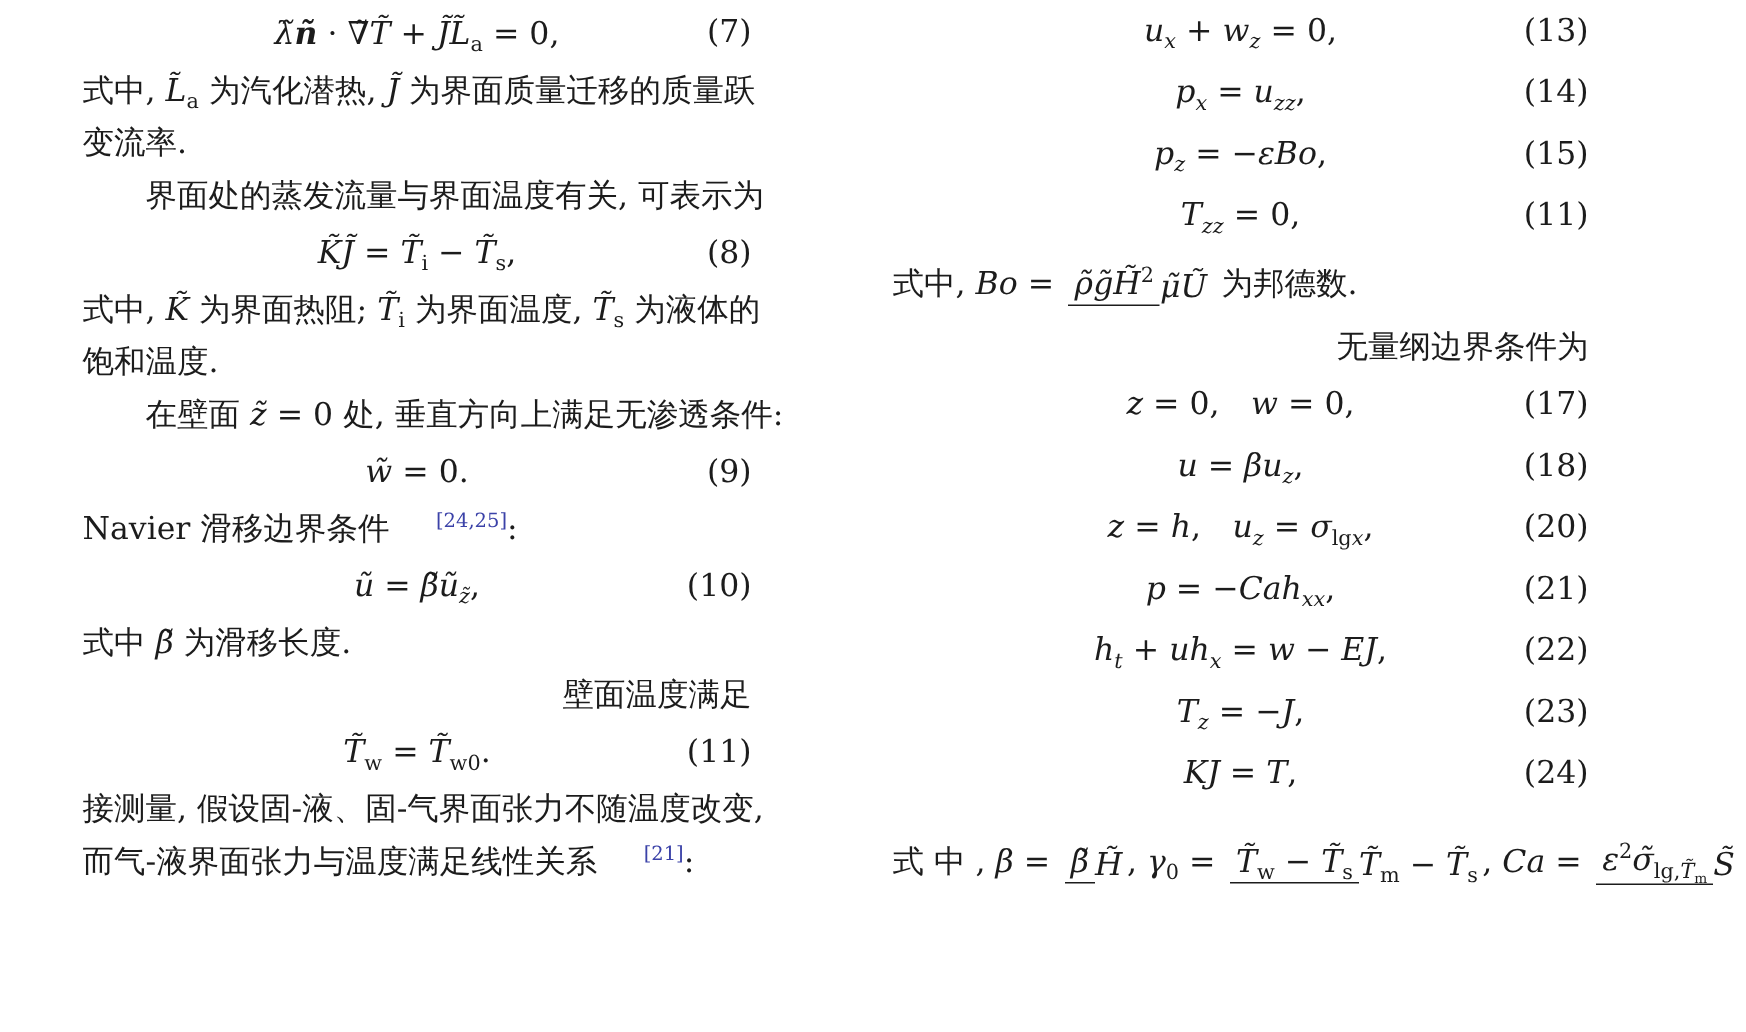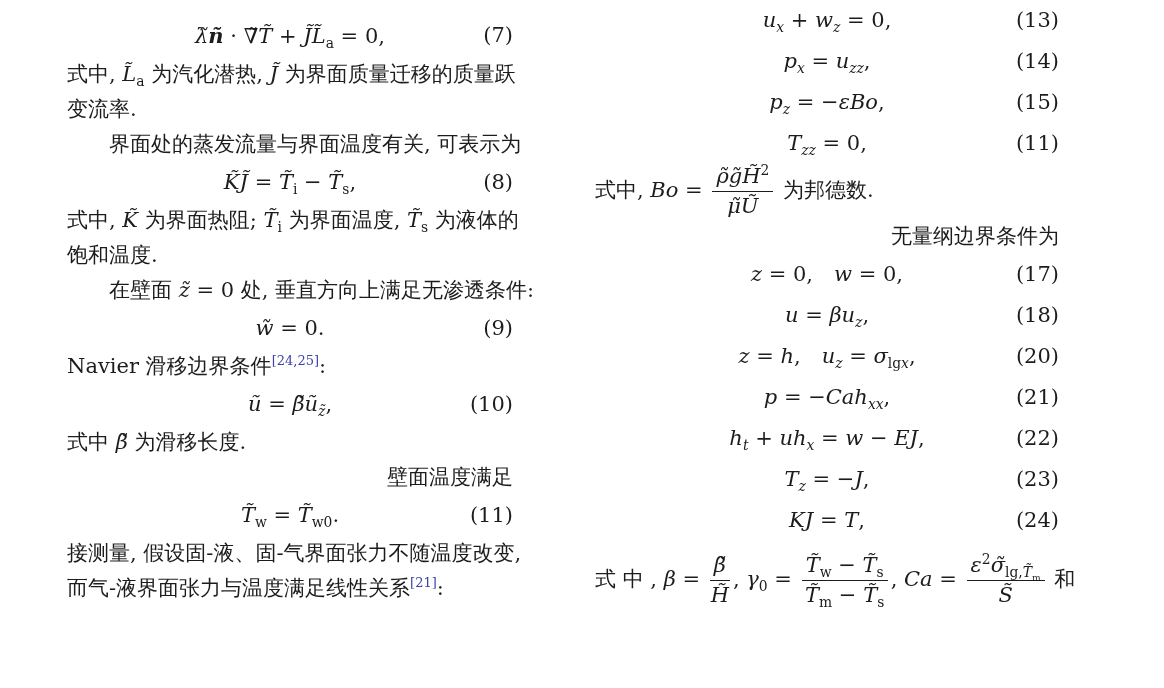--- a/index.html
+++ b/index.html
@@ -6,37 +6,37 @@
   body{
     position:relative;
     width:1164px;height:688px;
     background:var(--bg,#ffffff);
     color:var(--fg,#1c1c1c);
     font-family:"DejaVu Serif","Liberation Serif",serif;
     font-size:21px;
     overflow:hidden;
   }
   .col{position:absolute;top:0;}
-  #left-col{left:67px;width:446px;padding-top:15px;}
+  #left-col{left:55px;width:446px;padding-top:1px;}
   #right-col{left:595px;width:464px;}
   .text-line{line-height:35px;white-space:nowrap;}
   .text-line.indent{padding-left:42px;text-align:right;}
   .text-line.h50{line-height:50px;}
   .text-line.h76{line-height:76px;}
   .eq-row{position:relative;line-height:41px;text-align:center;white-space:nowrap;}
   .eq-num{position:absolute;right:0;top:0;}
   .cn{}
   .mi{font-style:italic;}
   .mbi{font-style:italic;font-weight:600;}
   .mr,.mo{font-style:normal;}
   sub.msub{font-size:66%;line-height:0;}
   sup.msup{font-size:66%;line-height:0;}
-  sup.cite{font-size:62%;line-height:0;color:var(--cite,#3b42a8);cursor:pointer;}
+  sup.cite{font-size:62%;line-height:0;color:var(--cite,#3b42a8);cursor:pointer;margin-left:31px;}
   .mfrac{
-    display:inline-flex;flex-direction:column;align-items:center;
+    display:inline-flex;flex-direction:row;align-items:center;
     vertical-align:middle;margin:0 3px;line-height:1.18;
   }
   .mfrac .mnum{border-bottom:1.4px solid currentColor;padding:0 4px 2px;}
   .mfrac .mden{padding-top:2px;}
 </style>
 </head>
 <body>
 
 <main class="doc">
   <section class="col" id="left-col">

